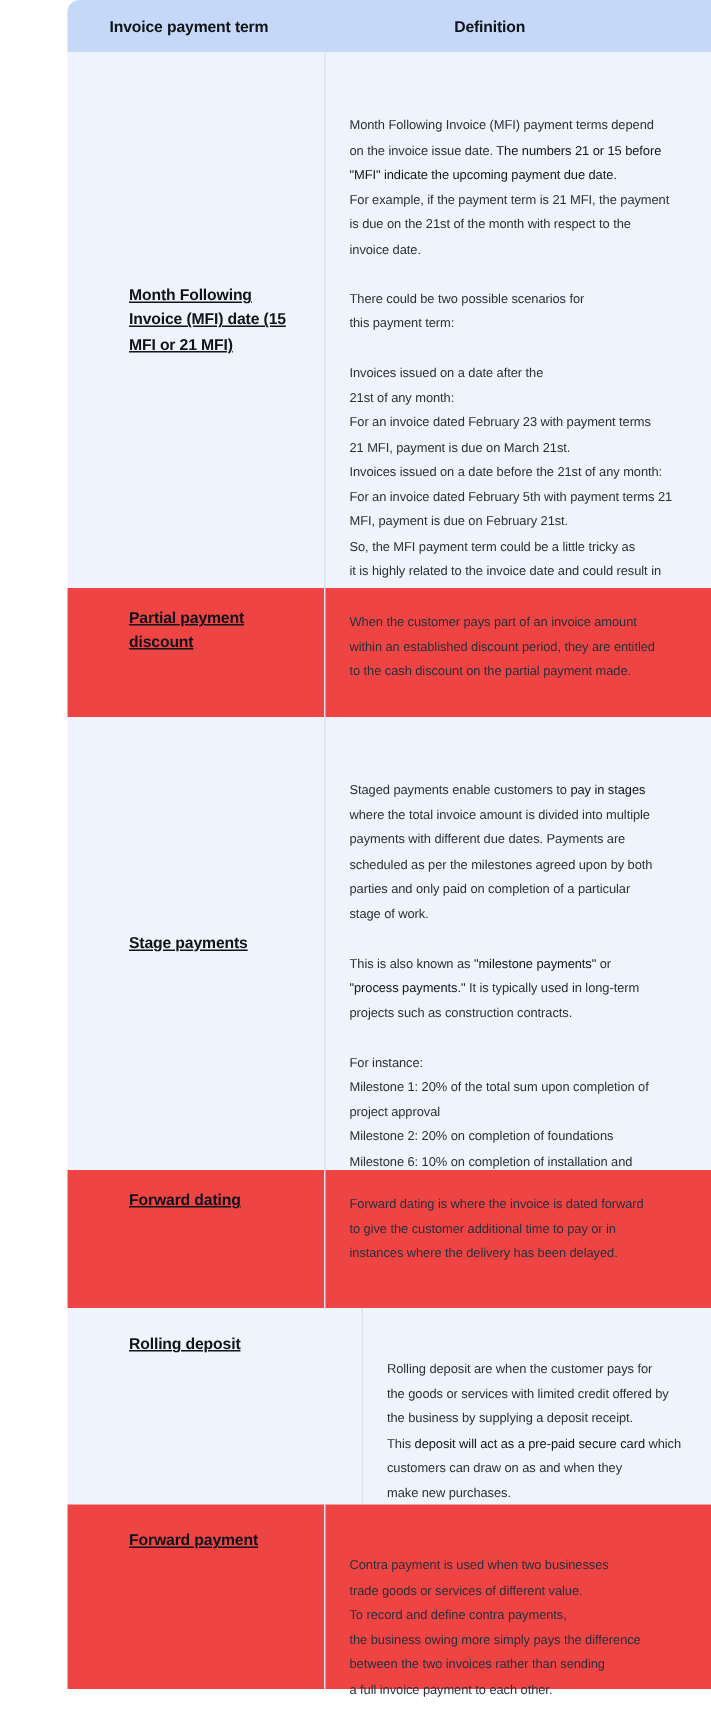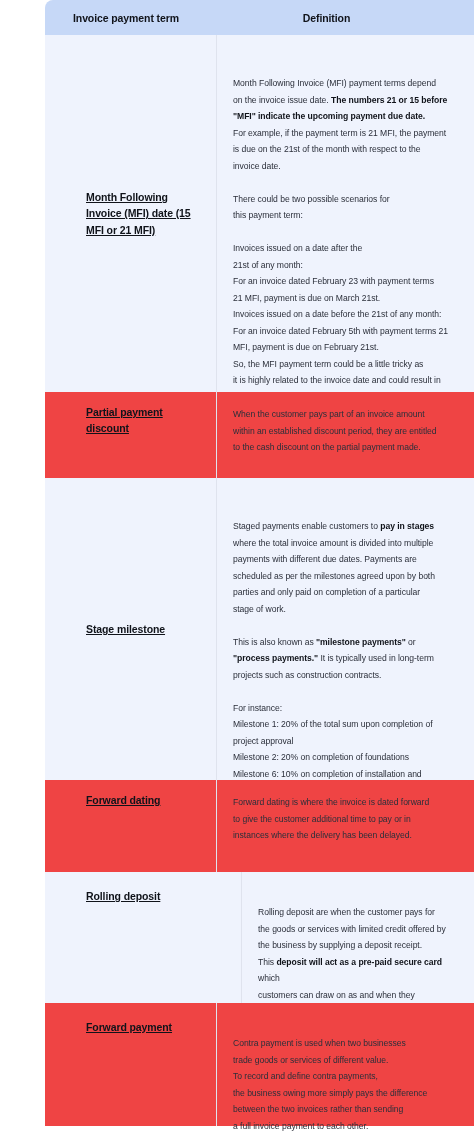--- a/index.html
+++ b/index.html
@@ -74,21 +74,21 @@
     align-items: center;
   }
   .def-text {
     font-size: 8.6px;
     color: #2b2f3a;
     line-height: 1.92;
     letter-spacing: -0.05px;
     white-space: pre-line;
     width: 100%;
   }
-  .def-text b { font-weight: bold; color: #10131a; }
+  .def-text b { font-weight: normal; color: #10131a; }
 
   
   .row-mfi        { height: 357px; }
   .row-partial    { height:  86px; }
   .row-stage      { height: 302px; }
   .row-forward    { height:  92px; }
   .row-rolling    { height: 131px; gap: 25px; }
   .row-contra     { height: 123px; }
 
   .row-mfi    .cell-def,
@@ -155,21 +155,21 @@
     </div>
     <div class="cell-def">
       <div class="def-text">When the customer pays part of an invoice amount
 within an established discount period, they are entitled
 to the cash discount on the partial payment made.</div>
     </div>
   </div>
 
   <div class="row blue row-stage">
     <div class="cell-term">
-      <div class="term-text">Stage milestone</div>
+      <div class="term-text">Stage payments</div>
     </div>
     <div class="cell-def">
       <div class="def-text">Staged payments enable customers to <b>pay in stages</b>
 where the total invoice amount is divided into multiple
 payments with different due dates. Payments are
 scheduled as per the milestones agreed upon by both
 parties and only paid on completion of a particular
 stage of work.
 
 This is also known as <b>"milestone payments"</b> or

